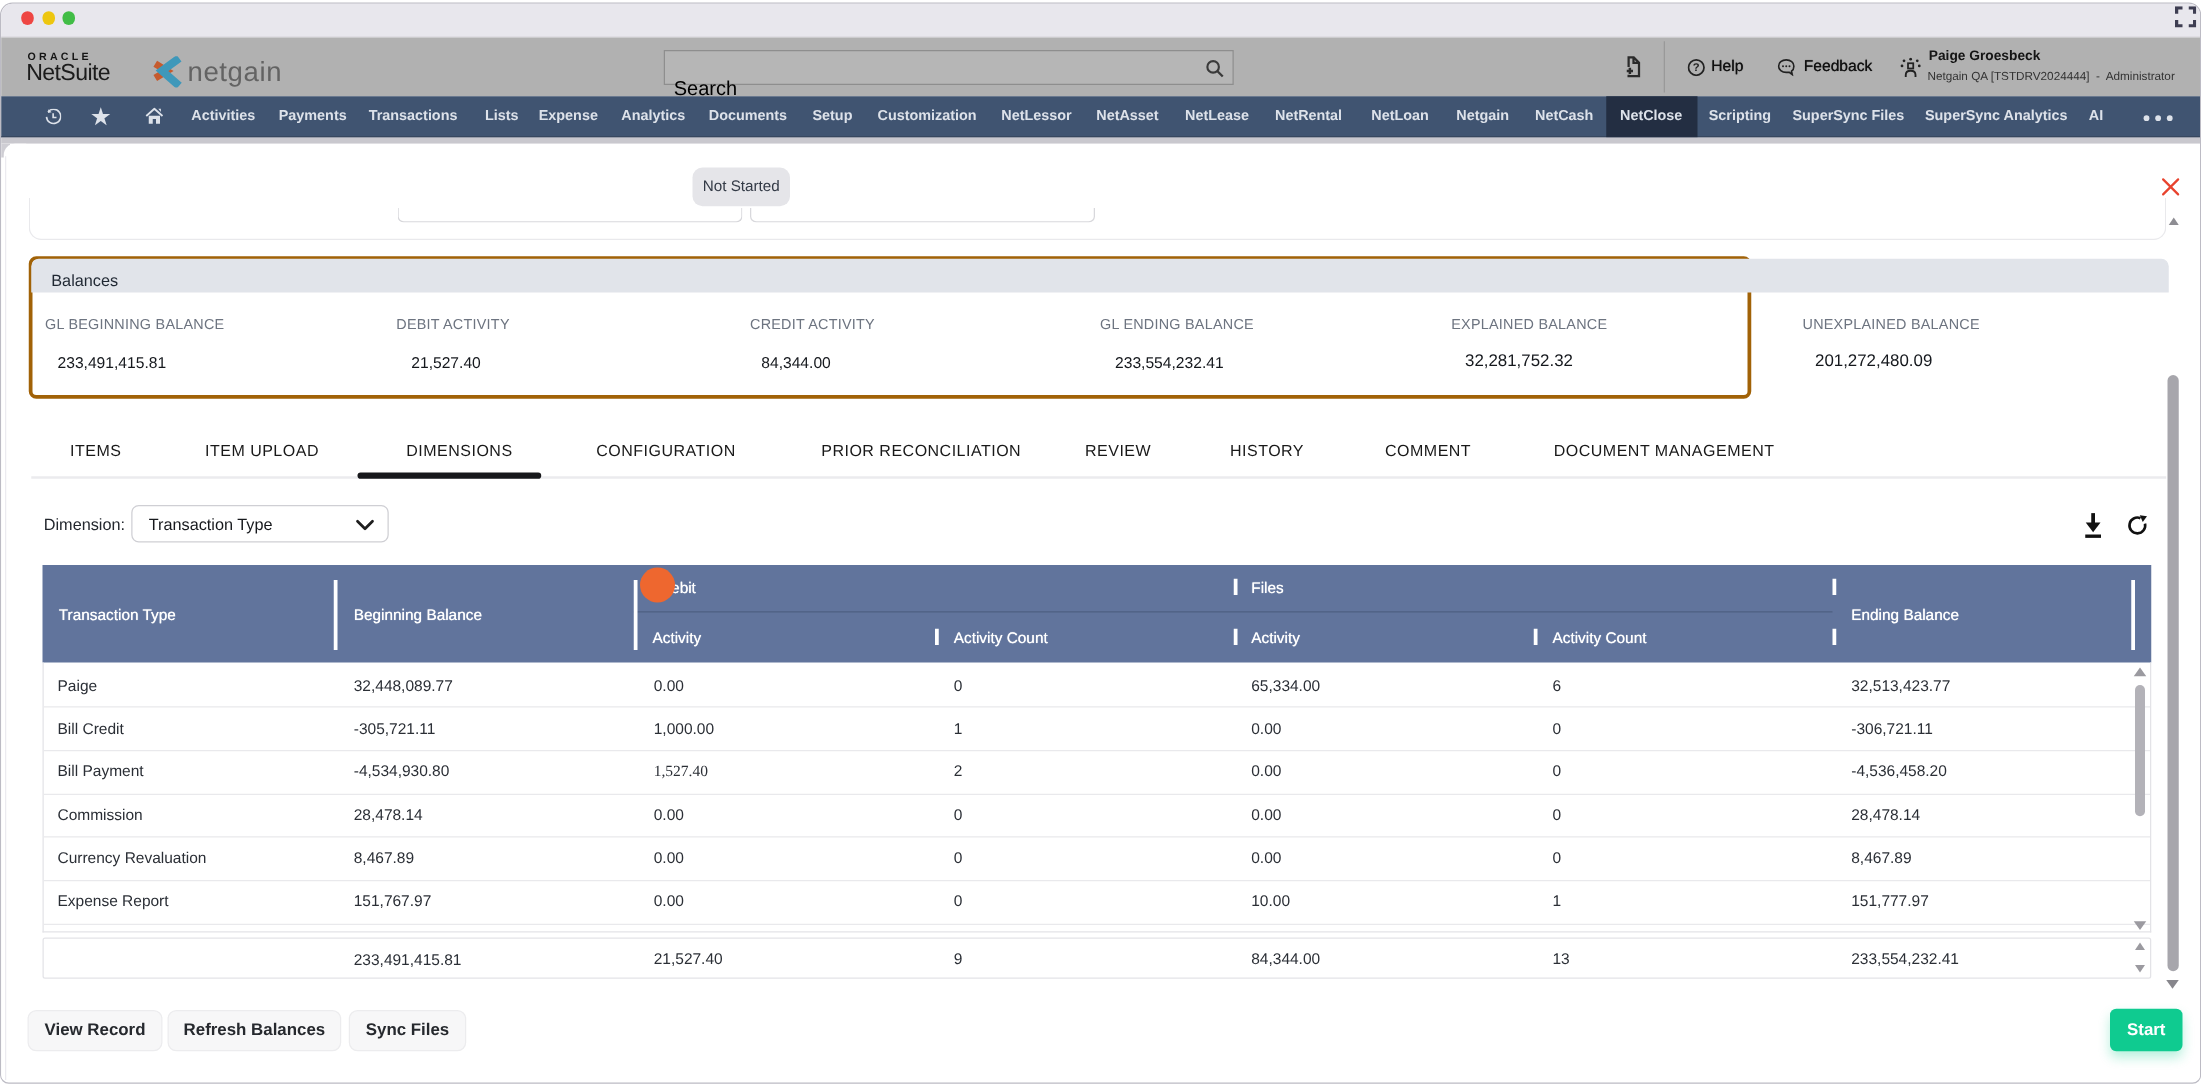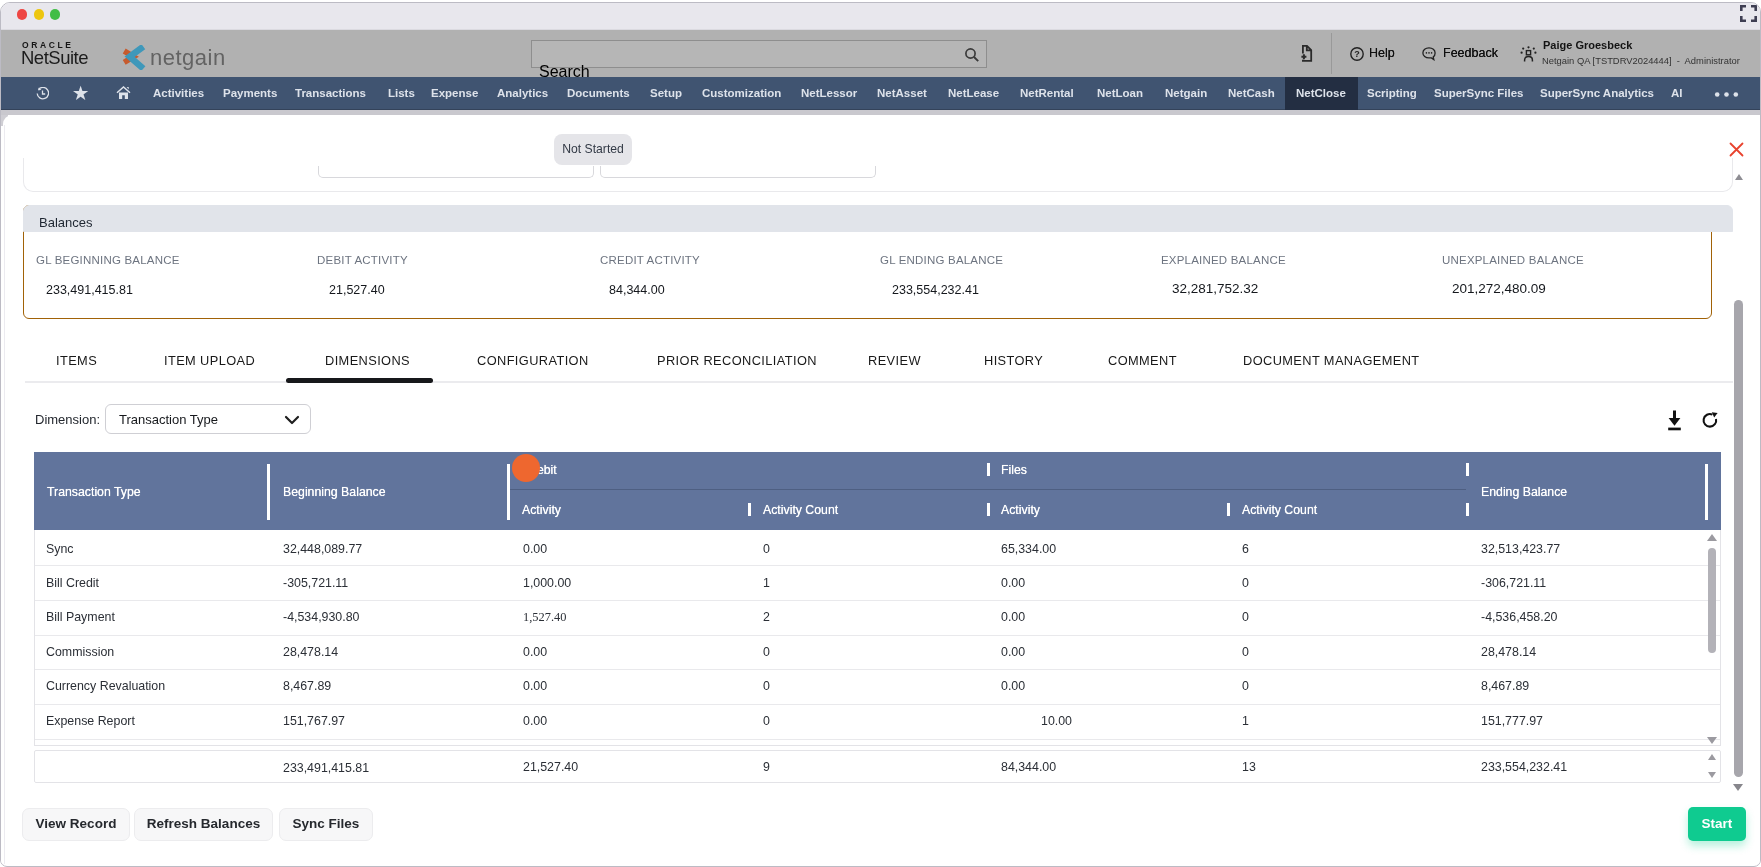--- a/index.html
+++ b/index.html
@@ -142,21 +142,21 @@
   <svg class="a" style="left:1729px; top:142px;" width="15" height="15" viewBox="0 0 15 15">
     <path d="M1.5 1.5 L13.5 13.5 M13.5 1.5 L1.5 13.5" stroke="#e8432e" stroke-width="1.8" stroke-linecap="round"></path>
   </svg>
   <div class="a" style="left:1735px; top:174px; width:0; height:0; border-left:4px solid transparent; border-right:4px solid transparent; border-bottom:6px solid #8e8d93;"></div>
 
   <div class="a" style="left:318px; top:166px; width:276px; height:12px; border:1.5px solid #d8d8dc; border-top:none; border-radius:0 0 5px 5px;"></div>
   <div class="a" style="left:600px; top:166px; width:276px; height:12px; border:1.5px solid #d8d8dc; border-top:none; border-radius:0 0 5px 5px;"></div>
 
   <div class="a" style="left:23px; top:158px; width:1710px; height:34px; border:1.5px solid #e9e9ec; border-top:none; border-radius:0 0 10px 10px;"></div>
 
-  <div class="a" style="left:23px; top:205px; width:1689px; height:114px; border:1px solid #a16207; border-radius:6px;">
+  <div class="a" style="left:23px; top:205px; width:1378px; height:114px; border:3px solid #a16207; border-radius:6px;">
     <div class="a" style="left:-1px; top:-1px; width:1710px; height:27px; background:#e1e4ea; border-radius:6px 6px 0 0; border:1px solid #e1e4ea;"></div>
     <div class="a" style="left:15px; top:9px; font-size:13px; color:#1f2732;">Balances</div>
   </div>
   <div class="bl" style="left:36px;">GL BEGINNING BALANCE</div>
   <div class="bl" style="left:317px;">DEBIT ACTIVITY</div>
   <div class="bl" style="left:600px;">CREDIT ACTIVITY</div>
   <div class="bl" style="left:880px;">GL ENDING BALANCE</div>
   <div class="bl" style="left:1161px;">EXPLAINED BALANCE</div>
   <div class="bl" style="left:1442px;">UNEXPLAINED BALANCE</div>
   <div class="bv" style="left:46px;">233,491,415.81</div>
@@ -217,21 +217,21 @@
   <div class="th" style="left:1242px; top:503px;">Activity Count</div>
   <div class="a" style="left:512px; top:454px; width:28px; height:28px; border-radius:50%; background:#ee672f;"></div>
 
   <div class="a" style="left:34px; top:530px; width:1687px; height:216px; border:1px solid #e3e3e7; border-top:none;"></div>
   <div class="rline" style="top:565px;"></div>
   <div class="rline" style="top:600px;"></div>
   <div class="rline" style="top:635px;"></div>
   <div class="rline" style="top:669px;"></div>
   <div class="rline" style="top:704px;"></div>
   <div class="rline" style="top:739px;"></div>
-  <div class="td" style="left:46px; top:542px;">Sync</div>
+  <div class="td" style="left:46px; top:542px;">Paige</div>
   <div class="td" style="left:283px; top:542px;">32,448,089.77</div>
   <div class="td" style="left:523px; top:542px;">0.00</div>
   <div class="td" style="left:763px; top:542px;">0</div>
   <div class="td" style="left:1001px; top:542px;">65,334.00</div>
   <div class="td" style="left:1242px; top:542px;">6</div>
   <div class="td" style="left:1481px; top:542px;">32,513,423.77</div>
   <div class="td" style="left:46px; top:576px;">Bill Credit</div>
   <div class="td" style="left:283px; top:576px;text-align:right;">-305,721.11</div>
   <div class="td" style="left:523px; top:576px;">1,000.00</div>
   <div class="td" style="left:763px; top:576px;">1</div>
@@ -256,21 +256,21 @@
   <div class="td" style="left:283px; top:679px;">8,467.89</div>
   <div class="td" style="left:523px; top:679px;">0.00</div>
   <div class="td" style="left:763px; top:679px;">0</div>
   <div class="td" style="left:1001px; top:679px;">0.00</div>
   <div class="td" style="left:1242px; top:679px;">0</div>
   <div class="td" style="left:1481px; top:679px;">8,467.89</div>
   <div class="td" style="left:46px; top:714px;">Expense Report</div>
   <div class="td" style="left:283px; top:714px;">151,767.97</div>
   <div class="td" style="left:523px; top:714px;">0.00</div>
   <div class="td" style="left:763px; top:714px;">0</div>
-  <div class="td" style="left:1001px; top:714px;margin-left:40px;">10.00</div>
+  <div class="td" style="left:1001px; top:714px;">10.00</div>
   <div class="td" style="left:1242px; top:714px;">1</div>
   <div class="td" style="left:1481px; top:714px;">151,777.97</div>
 
   <div class="a" style="left:1707px; top:534px; width:0; height:0; border-left:5px solid transparent; border-right:5px solid transparent; border-bottom:7px solid #9b9aa0;"></div>
   <div class="a" style="left:1708px; top:548px; width:8px; height:105px; background:#b3b2b8; border-radius:4px;"></div>
   <div class="a" style="left:1707px; top:737px; width:0; height:0; border-left:5px solid transparent; border-right:5px solid transparent; border-top:7px solid #9b9aa0;"></div>
 
   <div class="a" style="left:34px; top:750px; width:1687px; height:33px; border:1px solid #e3e3e7; border-radius:2px;"></div>
   <div class="td" style="left:283px; top:760.5px;">233,491,415.81</div>
   <div class="td" style="left:523px; top:760px;">21,527.40</div>

